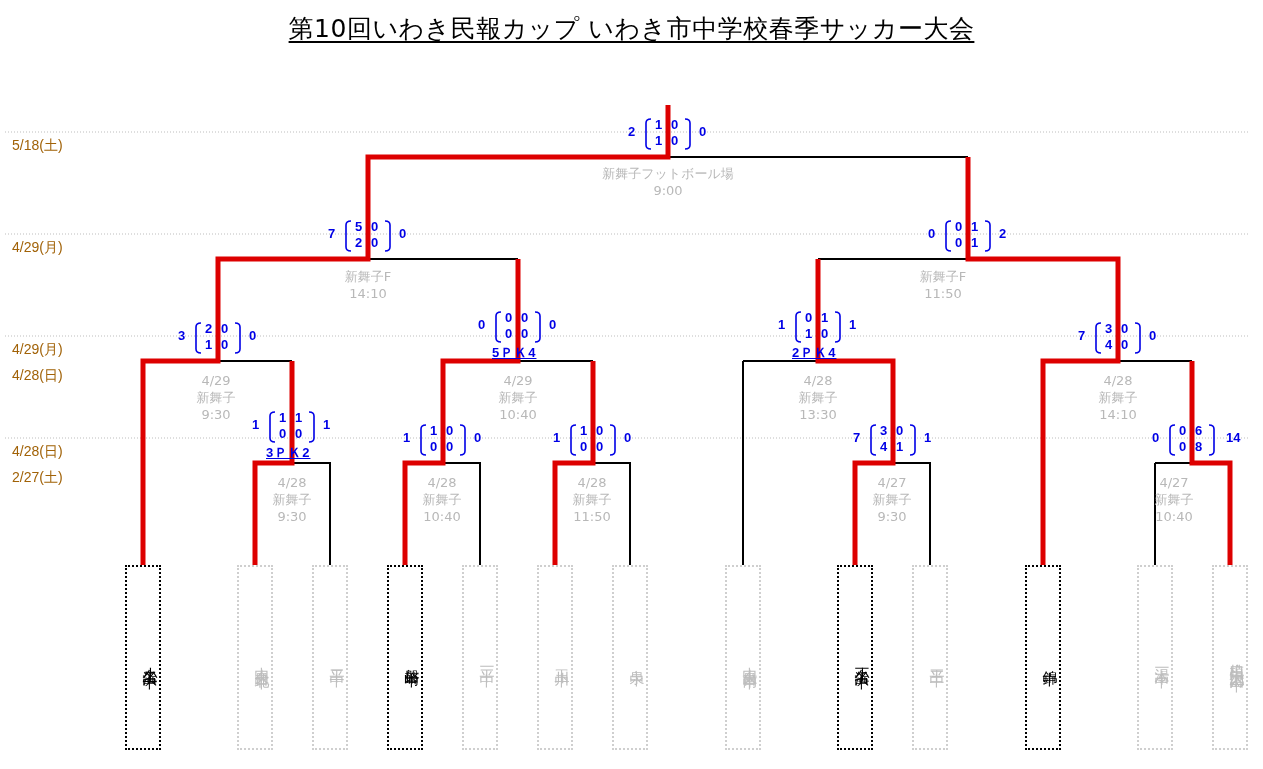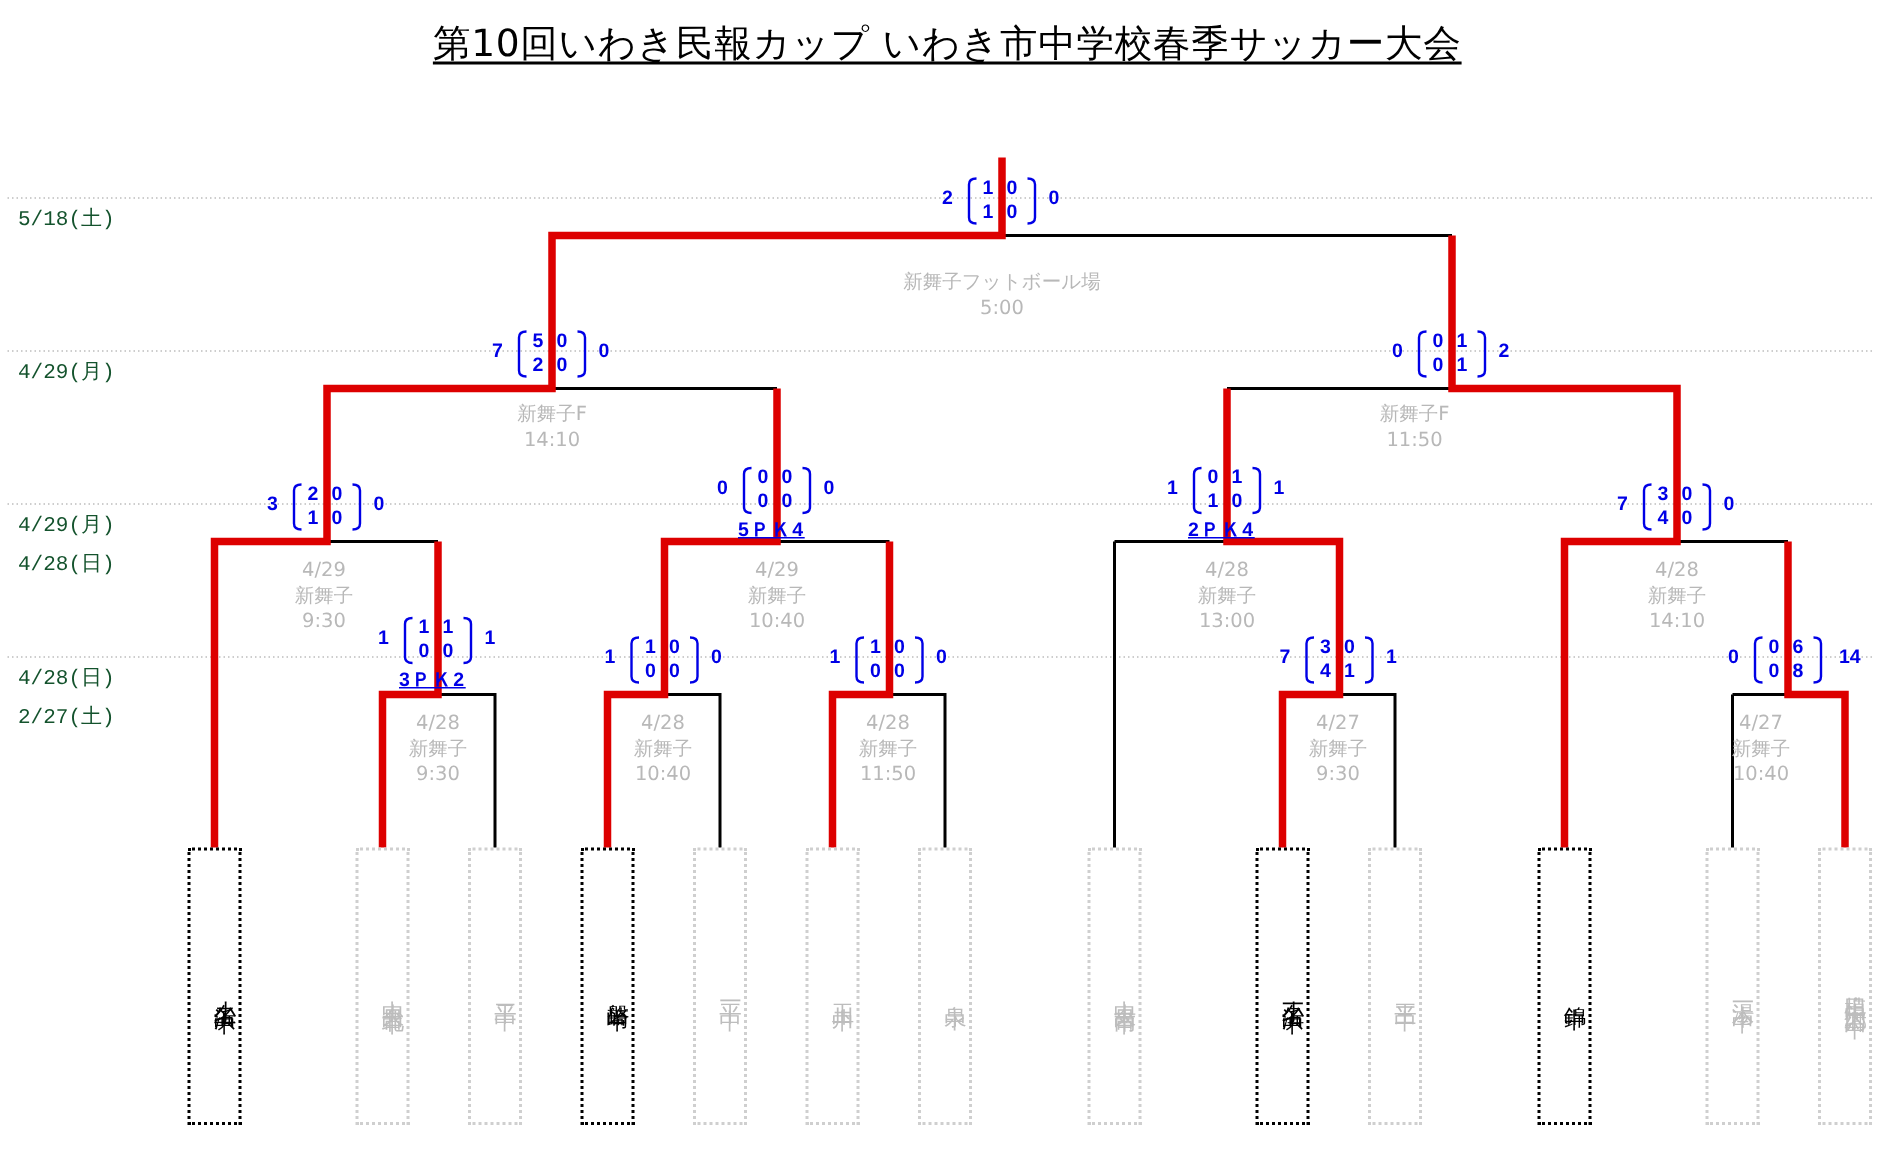--- a/index.html
+++ b/index.html
@@ -1,20 +1,20 @@
 <!DOCTYPE html>
 <html><head>
 <meta charset="utf-8">
 <style>
   html, body { margin:0; padding:0; background:#ffffff; }
   body { width:1263px; height:769px; position:relative; overflow:hidden; font-family:"DejaVu Sans", sans-serif; }
   .title { position:absolute; left:0; width:1263px; top:12px; text-align:center; font-size:25px; color:#000; }
   .title span { text-decoration:underline; text-underline-offset:4px; letter-spacing:0.5px; }
   svg { position:absolute; left:0; top:0; }
-  .dateLbl { position:absolute; left:12px; font-size:14px; color:#14532d; font-family:Liberation Mono, monospace; }
+  .dateLbl { position:absolute; left:12px; font-size:14px; color:#a16207; font-family:Liberation Sans, sans-serif; }
   .venue { position:absolute; text-align:center; font-size:13px; color:#b8b8b8; line-height:17px; width:140px; white-space:nowrap; }
   .score { position:absolute; font-family:"Liberation Sans", sans-serif; font-weight:bold; color:#0000e6; font-size:13px; }
   .score .tot { position:absolute; top:7px; }
   .score .half { position:absolute; font-size:13px; }
   .score .pk { position:absolute; top:25px; white-space:nowrap; letter-spacing:1px;text-decoration:underline; }
   .team { position:absolute; top:565px; width:36px; height:185px; box-sizing:border-box; border:2px dotted #cfcfcf; writing-mode:vertical-rl; text-orientation:upright; font-size:15px; color:#bdbdbd; padding-top:4px; display:flex; align-items:flex-start; justify-content:center; letter-spacing:2px; }
   .team.win { border-color:#000; color:#000; }
 </style>
 </head>
 <body>
@@ -77,23 +77,23 @@
     <polyline points="292,361 292,463 255,463 255,565"></polyline>
 
     <polyline points="593,361 593,463 555,463 555,565"></polyline>
 
     <polyline points="818,259 818,361 893,361 893,463 855,463 855,565"></polyline>
 
     <polyline points="1192,361 1192,463 1230,463 1230,565"></polyline>
   </g>
 </svg>
 
-<div class="venue" style="left:598px;top:180px">
+<div class="venue" style="left:598px;top:165px">
   <div>新舞子フットボール場</div>
-  <div>5:00</div>
+  <div>9:00</div>
 </div>
 <div class="venue" style="left:298px;top:268px">
   <div>新舞子F</div>
   <div>14:10</div>
 </div>
 <div class="venue" style="left:873px;top:268px">
   <div>新舞子F</div>
   <div>11:50</div>
 </div>
 <div class="venue" style="left:146px;top:372px">
@@ -102,21 +102,21 @@
   <div>9:30</div>
 </div>
 <div class="venue" style="left:448px;top:372px">
   <div>4/29</div>
   <div>新舞子</div>
   <div>10:40</div>
 </div>
 <div class="venue" style="left:748px;top:372px">
   <div>4/28</div>
   <div>新舞子</div>
-  <div>13:00</div>
+  <div>13:30</div>
 </div>
 <div class="venue" style="left:1048px;top:372px">
   <div>4/28</div>
   <div>新舞子</div>
   <div>14:10</div>
 </div>
 <div class="venue" style="left:222px;top:474px">
   <div>4/28</div>
   <div>新舞子</div>
   <div>9:30</div>

